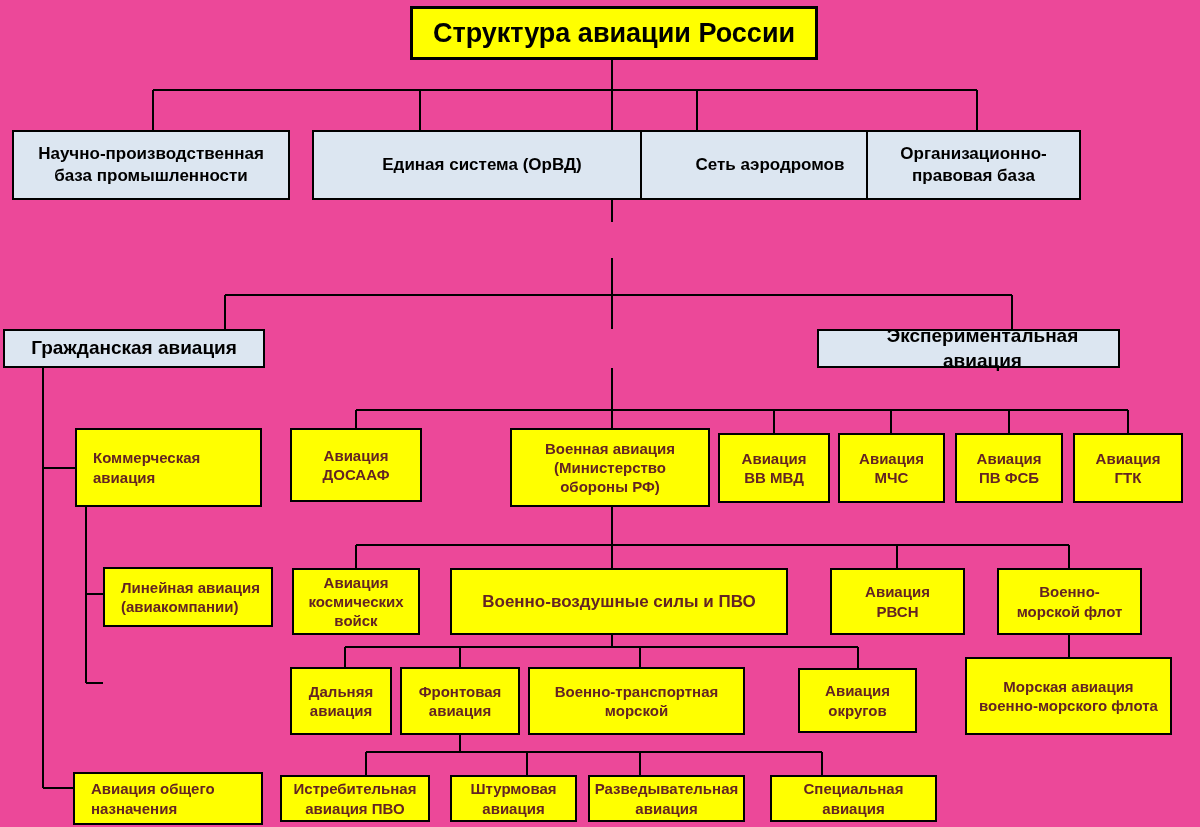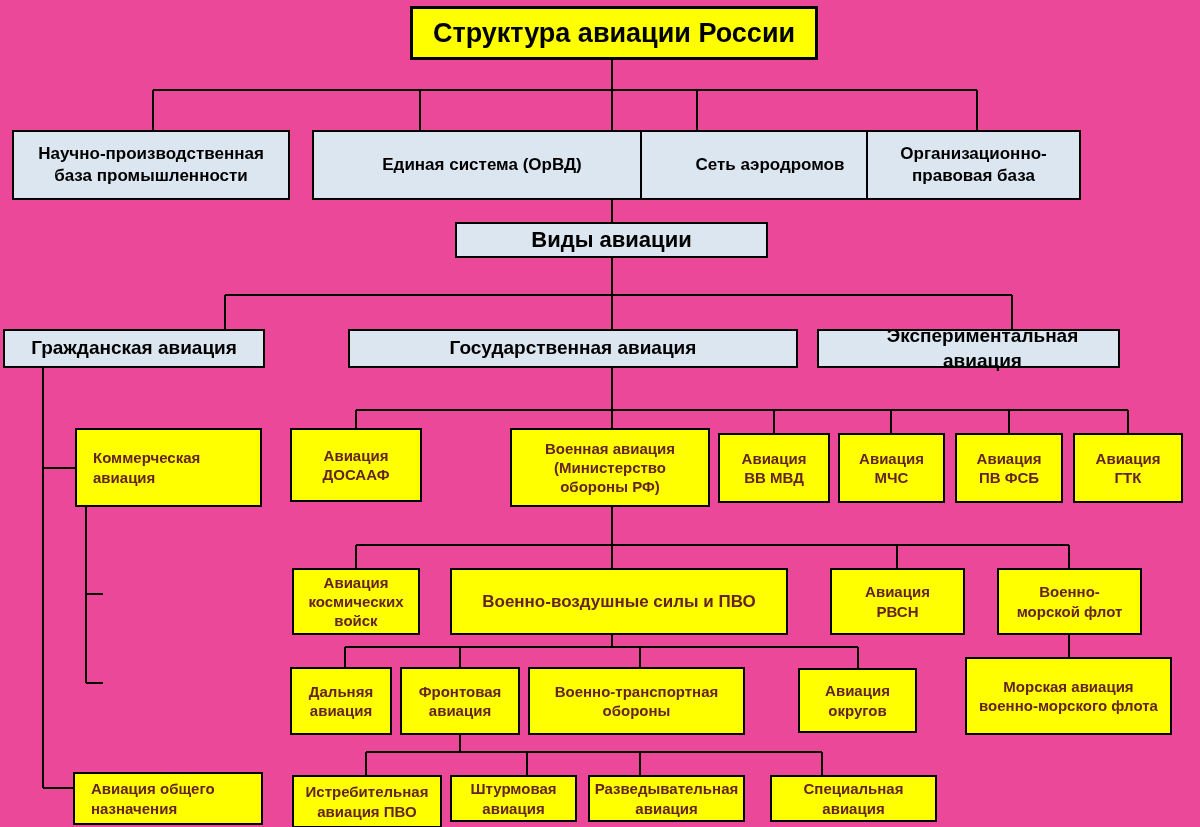--- a/index.html
+++ b/index.html
@@ -95,65 +95,65 @@
 
   <div class="node title" style="left:410px;top:6px;width:408px;height:54px;">Структура авиации России</div>
 
   <div class="node blue" style="left:12px;top:130px;width:278px;height:70px;">Научно-производственная
 база промышленности</div>
   <div class="node blue" style="left:312px;top:130px;width:340px;height:70px;">Единая система (ОрВД)</div>
   <div class="node blue" style="left:624px;top:130px;width:260px;height:70px;margin-left:16px;">Сеть аэродромов</div>
   <div class="node blue" style="left:866px;top:130px;width:215px;height:70px;">Организационно-
 правовая база</div>
 
-  <div class="node blue mid" style="left:455px;top:222px;width:313px;height:36px;">Виды авиации</div>
 
   <div class="node blue row3" style="left:3px;top:329px;width:262px;height:39px;">Гражданская авиация</div>
-  <div class="node blue row3" style="left:348px;top:329px;width:450px;height:39px;">Государственная авиация</div>
   <div class="node blue row3" style="left:817px;top:329px;width:303px;height:39px;padding-left:34px;">Экспериментальная авиация</div>
 
   <div class="node yellow L" style="left:75px;top:428px;width:187px;height:79px;">Коммерческая
 авиация</div>
   <div class="node yellow" style="left:290px;top:428px;width:132px;height:74px;">Авиация
 ДОСААФ</div>
   <div class="node yellow" style="left:510px;top:428px;width:200px;height:79px;">Военная авиация
 (Министерство
 обороны РФ)</div>
   <div class="node yellow" style="left:718px;top:433px;width:112px;height:70px;">Авиация
 ВВ МВД</div>
   <div class="node yellow" style="left:838px;top:433px;width:107px;height:70px;">Авиация
 МЧС</div>
   <div class="node yellow" style="left:955px;top:433px;width:108px;height:70px;">Авиация
 ПВ ФСБ</div>
   <div class="node yellow" style="left:1073px;top:433px;width:110px;height:70px;">Авиация
 ГТК</div>
 
+  <div class="node yellow L" style="left:103px;top:567px;width:170px;height:60px;">Линейная авиация
+(авиакомпании)</div>
   <div class="node yellow" style="left:292px;top:568px;width:128px;height:67px;">Авиация
 космических
 войск</div>
   <div class="node yellow wide" style="left:450px;top:568px;width:338px;height:67px;">Военно-воздушные силы и ПВО</div>
   <div class="node yellow" style="left:830px;top:568px;width:135px;height:67px;">Авиация
 РВСН</div>
   <div class="node yellow" style="left:997px;top:568px;width:145px;height:67px;">Военно-
 морской флот</div>
 
   <div class="node yellow" style="left:290px;top:667px;width:102px;height:68px;">Дальняя
 авиация</div>
   <div class="node yellow" style="left:400px;top:667px;width:120px;height:68px;">Фронтовая
 авиация</div>
   <div class="node yellow" style="left:528px;top:667px;width:217px;height:68px;">Военно-транспортная
-обороны</div>
+морской</div>
   <div class="node yellow" style="left:798px;top:668px;width:119px;height:65px;">Авиация
 округов</div>
   <div class="node yellow" style="left:965px;top:657px;width:207px;height:78px;">Морская авиация
 военно-морского флота</div>
 
   <div class="node yellow L" style="left:73px;top:772px;width:190px;height:53px;">Авиация общего
 назначения</div>
-  <div class="node yellow" style="left:292px;top:775px;width:150px;height:53px;">Истребительная
+  <div class="node yellow" style="left:280px;top:775px;width:150px;height:47px;">Истребительная
 авиация ПВО</div>
   <div class="node yellow" style="left:450px;top:775px;width:127px;height:47px;">Штурмовая
 авиация</div>
   <div class="node yellow" style="left:588px;top:775px;width:157px;height:47px;">Разведывательная
 авиация</div>
   <div class="node yellow" style="left:770px;top:775px;width:167px;height:47px;">Специальная
 авиация</div>
 
 </div>
 

